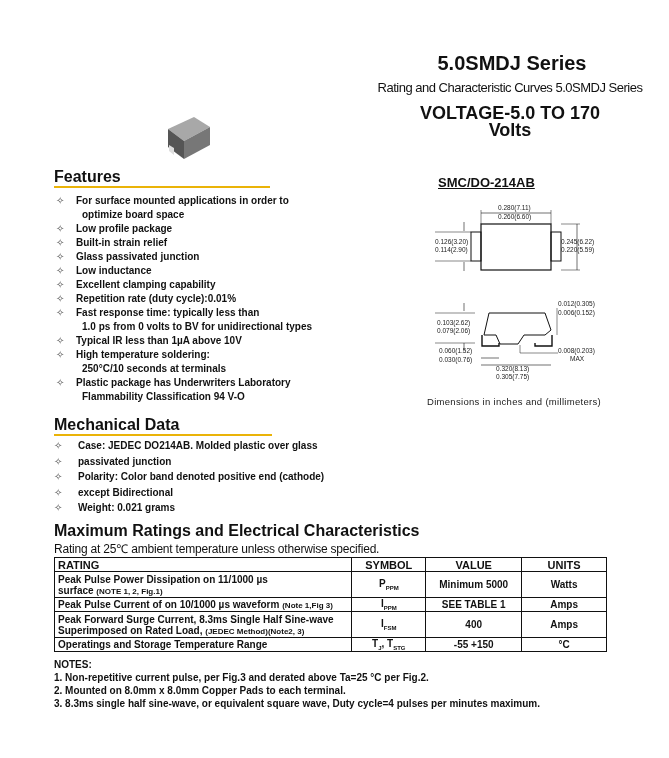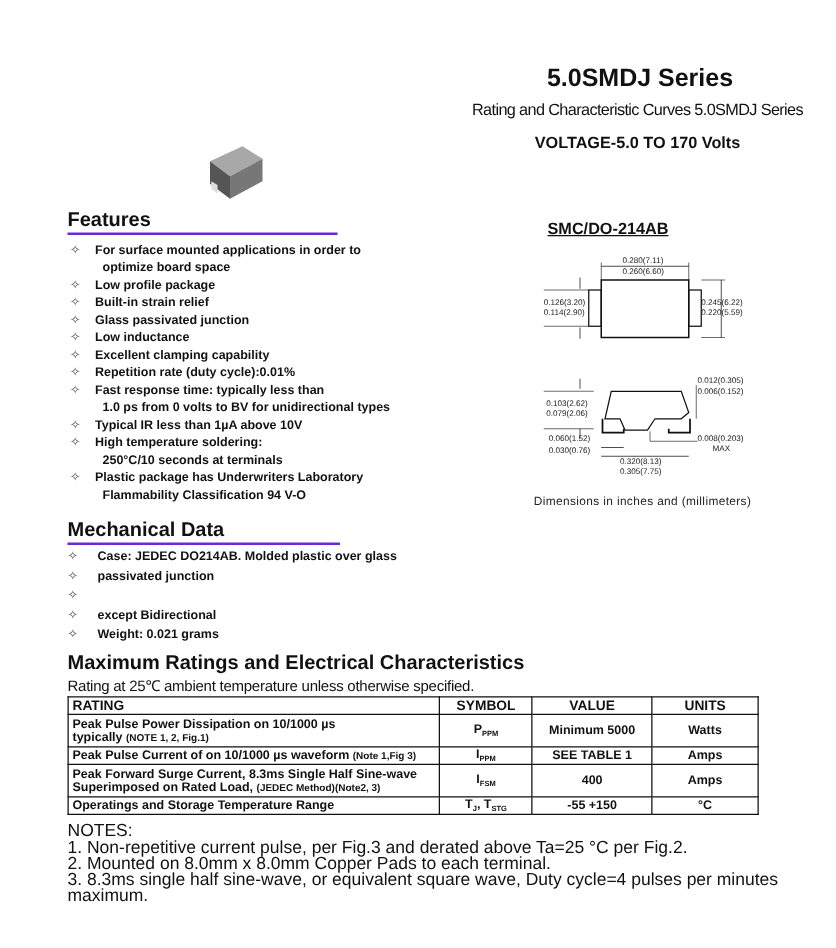--- a/index.html
+++ b/index.html
@@ -1,42 +1,42 @@
 <!DOCTYPE html>
 <html><head>
 <meta charset="utf-8">
 <style>
   html,body{margin:0;padding:0;background:#fff;}
   body{width:669px;height:758px;position:relative;overflow:hidden;font-family:"Liberation Sans",sans-serif;color:#111;}
   .abs{position:absolute;}
   .title{left:352px;top:52px;width:320px;text-align:center;font-size:20px;font-weight:bold;}
   .subtitle{left:355px;top:80px;width:310px;text-align:center;font-size:13px;letter-spacing:-0.5px;}
-  .voltage{left:410px;top:105px;width:200px;text-align:center;font-size:13px;font-weight:bold;line-height:17px;}
+  .voltage{left:410px;top:105px;width:200px;text-align:center;font-size:18px;font-weight:bold;line-height:17px;}
   .pkg-label{left:438px;top:175px;width:150px;text-align:left;font-size:13px;font-weight:bold;text-decoration:underline;}
-  .sec-head{font-size:16px;font-weight:bold;border-bottom:2px solid #6d28d9;line-height:18px;}
+  .sec-head{font-size:16px;font-weight:bold;border-bottom:2px solid #eab308;line-height:18px;}
   .features-head{left:54px;top:168px;width:216px;}
   .mech-head{left:54px;top:416px;width:218px;}
   ul.blist{list-style:none;margin:0;padding:0;font-size:10px;font-weight:bold;}
   ul.blist li{position:relative;padding-left:20px;height:14px;line-height:14px;white-space:nowrap;}
   ul.blist li .bul{position:absolute;left:0;top:0;color:#555;font-weight:normal;font-size:10px;}
   ul.blist li.cont{padding-left:26px;}
   .features-list{left:56px;top:194px;}
   .mech-list{left:54px;top:439px;}
   .mech-list li{padding-left:24px !important;height:15.5px !important;}
   .dim-caption{left:427px;top:396px;font-size:9.5px;letter-spacing:0.3px;color:#222;}
   .max-head{left:54px;top:522px;font-size:16px;font-weight:bold;}
   .max-sub{left:54px;top:540px;font-size:12px;letter-spacing:-0.2px;}
   table.ratings{position:absolute;left:54px;top:557px;width:553px;border-collapse:collapse;font-size:10px;font-weight:bold;}
   table.ratings td,table.ratings th{border:1px solid #111;padding:0 3px;}
   table.ratings th{font-size:11px;height:13px;}
   table.ratings th.left{text-align:left;margin-left:20px;}
   table.ratings td.c{text-align:center;}
   .small{font-size:8px;}
   sub{font-size:6px;}
-  .notes{left:54px;top:658px;font-size:14px;font-weight:normal;line-height:13px;}
+  .notes{left:54px;top:658px;font-size:10px;font-weight:bold;line-height:13px;}
   svg text{font-family:"Liberation Sans",sans-serif;}
 </style>
 </head>
 <body>
 
 <div class="abs title">5.0SMDJ Series</div>
 <div class="abs subtitle">Rating and Characteristic Curves 5.0SMDJ Series</div>
 <div class="abs voltage">
   <div>VOLTAGE-5.0 TO 170 Volts</div>
 </div>
@@ -66,21 +66,21 @@
     <li><span class="bul">✧</span><span>High temperature soldering:</span></li>
     <li class="cont"><span>250°C/10 seconds at terminals</span></li>
     <li><span class="bul">✧</span><span>Plastic package has Underwriters Laboratory</span></li>
     <li class="cont"><span>Flammability Classification 94 V-O</span></li>
   </ul>
 
 <div class="abs sec-head mech-head">Mechanical Data</div>
 <ul class="abs blist mech-list" id="mech-list">
     <li><span class="bul">✧</span><span>Case: JEDEC DO214AB. Molded plastic over glass</span></li>
     <li><span class="bul">✧</span><span>passivated junction</span></li>
-    <li><span class="bul">✧</span></li>
+    <li><span class="bul">✧</span><span>Polarity: Color band denoted positive end (cathode)</span></li>
     <li><span class="bul">✧</span><span>except Bidirectional</span></li>
     <li><span class="bul">✧</span><span>Weight:  0.021 grams</span></li>
   </ul>
 
 <svg class="abs" style="left:420px;top:195px" width="200" height="200" font-size="6.5" fill="#222">
 
   <rect x="61" y="29" width="70" height="46" fill="none" stroke="#111" stroke-width="1.2"></rect>
   <rect x="51" y="37" width="10" height="29" fill="none" stroke="#111" stroke-width="1"></rect>
   <rect x="131" y="37" width="10" height="29" fill="none" stroke="#111" stroke-width="1"></rect>
   <line x1="61" y1="18" x2="131" y2="18" stroke="#111" stroke-width="0.6"></line>
@@ -136,21 +136,21 @@
       <col style="width:85px">
     </colgroup>
   <tbody>
       <tr>
     <th class="left">RATING</th>
     <th>SYMBOL</th>
     <th>VALUE</th>
     <th>UNITS</th>
   </tr>
   <tr style="height:26px">
-    <td><span>Peak Pulse Power Dissipation on 10/1000 µs</span><br><span>typically</span> <span class="small">(NOTE 1, 2, Fig.1)</span></td>
+    <td><span>Peak Pulse Power Dissipation on 11/1000 µs</span><br><span>surface</span> <span class="small">(NOTE 1, 2, Fig.1)</span></td>
     <td class="c"><span>P</span><sub>PPM</sub></td>
     <td class="c">Minimum 5000</td>
     <td class="c">Watts</td>
   </tr>
   <tr style="height:14px">
     <td><span>Peak Pulse Current of on 10/1000 µs waveform</span> <span class="small">(Note 1,Fig 3)</span></td>
     <td class="c"><span>I</span><sub>PPM</sub></td>
     <td class="c">SEE TABLE 1</td>
     <td class="c">Amps</td>
   </tr>

